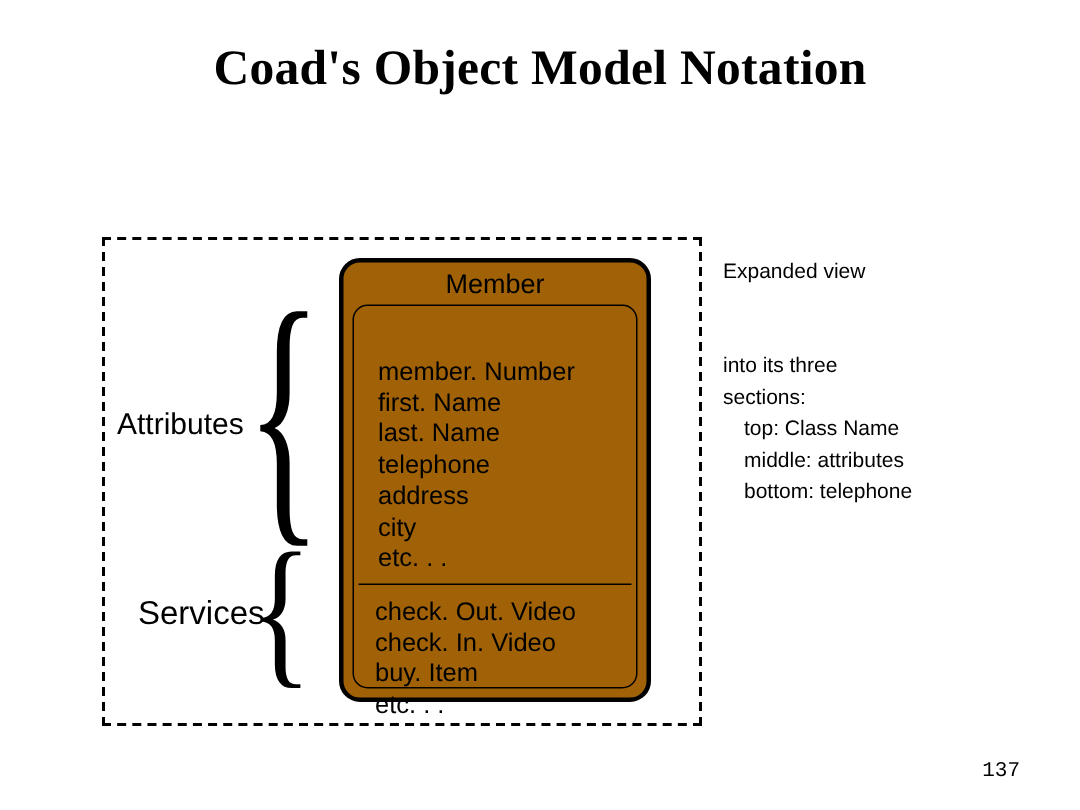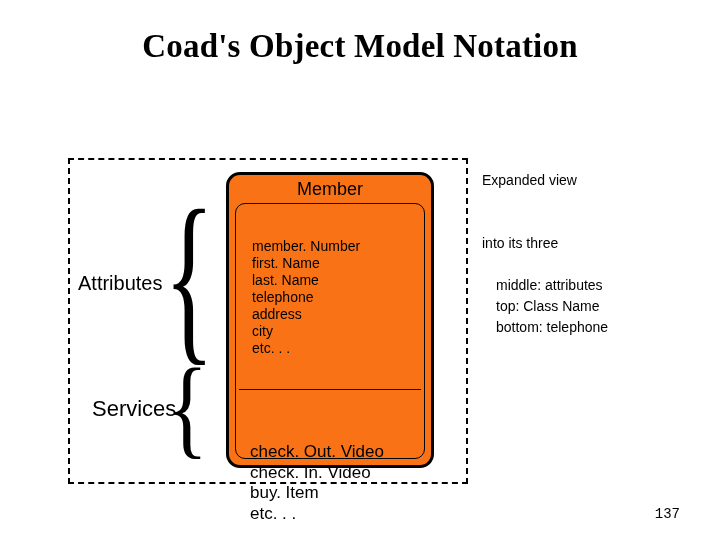--- a/index.html
+++ b/index.html
@@ -61,21 +61,21 @@
     transform: scaleY(1.0) scaleX(0.8);
   }
   .class-box {
     position: absolute;
     left: 226px;
     top: 172px;
     width: 208px;
     height: 296px;
     border: 3px solid #000;
     border-radius: 14px;
-    background: #f97316;
+    background: #a16207;
     font-family: Arial, Helvetica, sans-serif;
   }
   .inner-box {
     position: absolute;
     left: 6px;
     top: 28px;
     right: 6px;
     bottom: 6px;
     border: 1.5px solid #000;
     border-radius: 10px;
@@ -83,38 +83,37 @@
   .class-name {
     position: absolute;
     left: 0; right: 0; top: 4px;
     text-align: center;
     font-size: 18px;
   }
   .attr-list {
     position: absolute;
     left: 16px;
     top: 34px;
-    font-size: 14px;
+    font-size: 17px;
     line-height: 1.22;
     white-space: pre;
   }
   .divider {
     position: absolute;
     left: 3px; right: 3px;
     top: 185px;
     border-top: 1.5px solid #000;
   }
   .serv-list {
     position: absolute;
     left: 14px;
     top: 194px;
     font-size: 17px;
     line-height: 1.22;
     white-space: pre;
-    margin-top: 44px;
   }
   .desc {
     position: absolute;
     left: 482px;
     top: 170px;
     width: 220px;
     font-family: Arial, Helvetica, sans-serif;
     font-size: 14px;
     line-height: 1.5;
   }
@@ -156,19 +155,19 @@
 buy. Item
 etc. . .</div>
   </div>
 </div>
 
 <div class="desc">
   <span>Expanded view</span><br>
   <br>
   <br>
   <span>into its three</span><br>
-  <br>
+  <span>sections:</span><br>
+  <span class="indent">top: Class Name</span>
   <span class="indent">middle: attributes</span>
-  <span class="indent">top: Class Name</span>
   <span class="indent">bottom: telephone</span>
 </div>
 
 <div class="pagenum">137</div>
 
 </body></html>

